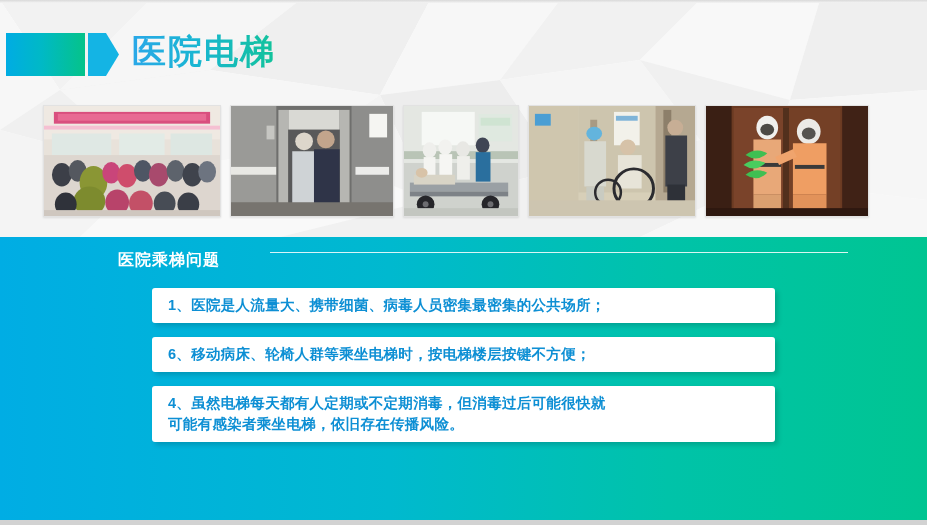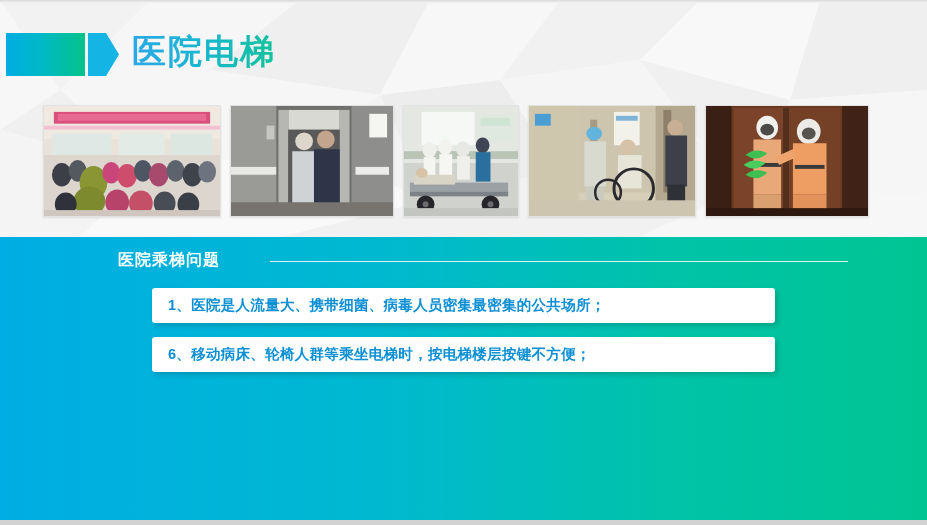--- a/index.html
+++ b/index.html
@@ -122,21 +122,20 @@
     width: 927px;
     height: 5px;
     background: #d2d2d2;
   }
 
   .section-head {
     position: absolute;
     left: 118px;
     top: 250px;
     display: flex;
-    align-items: center;
     width: 730px;
   }
   .section-title {
     color: #ffffff;
     font-size: 16px;
     font-weight: bold;
     letter-spacing: 1px;
     white-space: nowrap;
   }
   .section-rule {
@@ -373,15 +372,19 @@
     <div class="section-rule"></div>
   </div>
 
   <div class="bullets">
     <div class="bullet bullet-1">
       <div class="bullet-text">1、医院是人流量大、携带细菌、病毒人员密集最密集的公共场所；</div>
     </div>
     <div class="bullet bullet-3">
       <div class="bullet-text">6、移动病床、轮椅人群等乘坐电梯时，按电梯楼层按键不方便；</div>
     </div>
+    <div class="bullet bullet-4">
+      <div class="bullet-text">4、虽然电梯每天都有人定期或不定期消毒，但消毒过后可能很快就
+      可能有感染者乘坐电梯，依旧存在传播风险。</div>
+    </div>
   </div>
 
 </div>
 
 </body></html>

